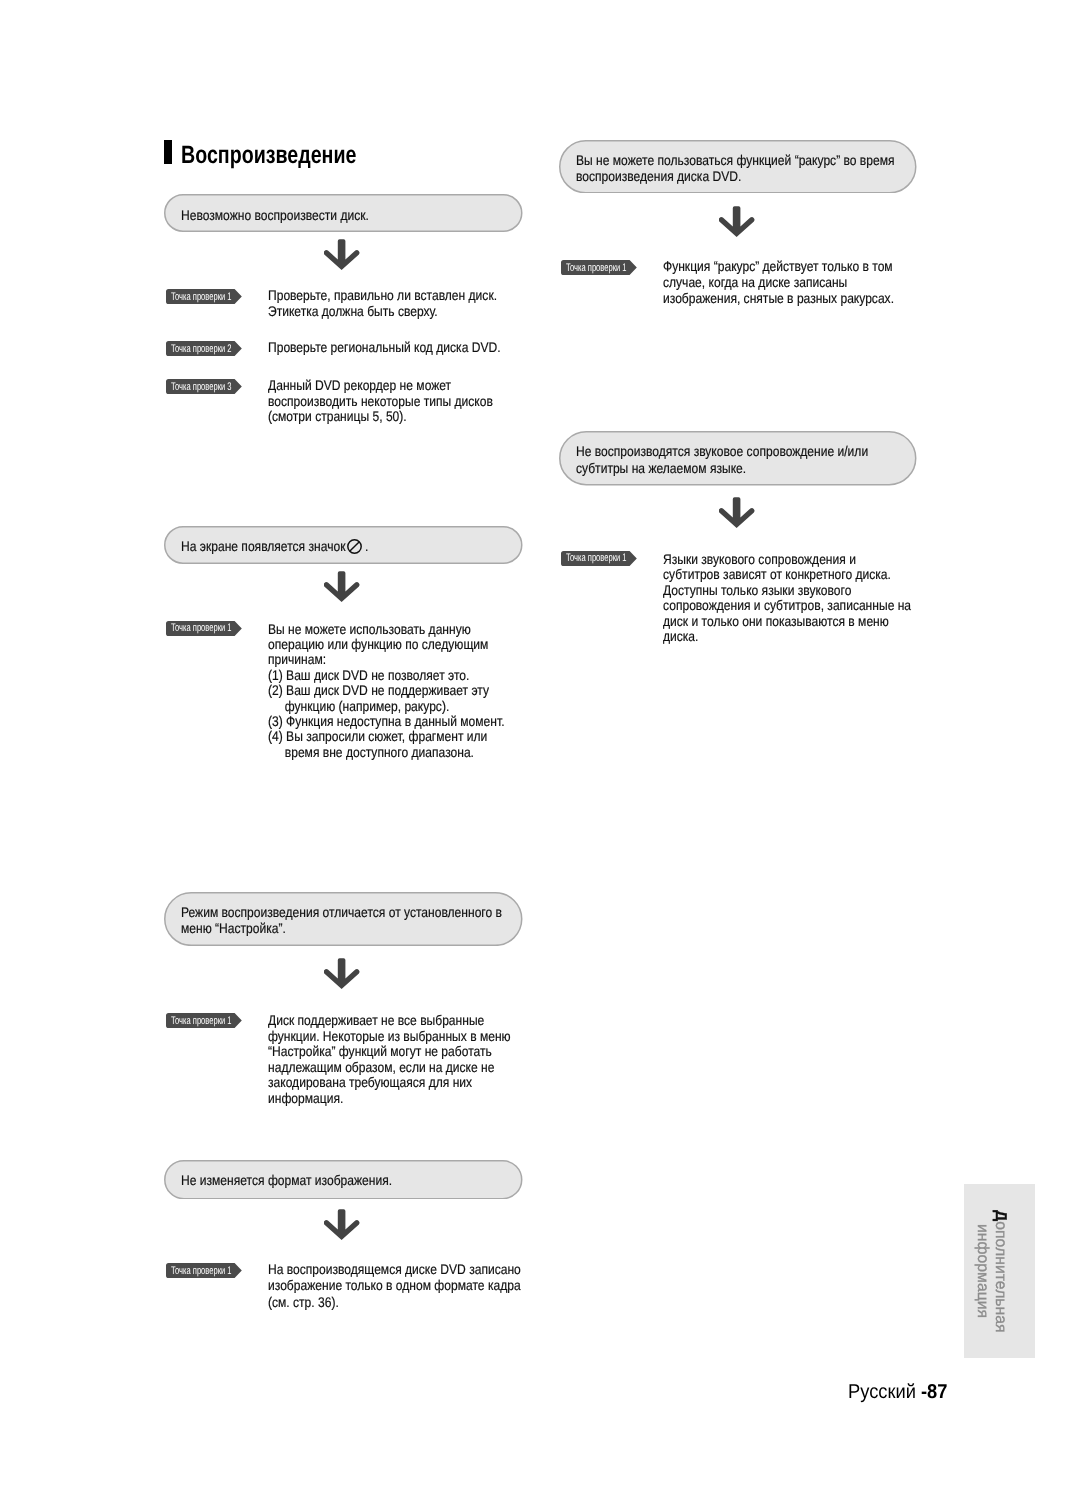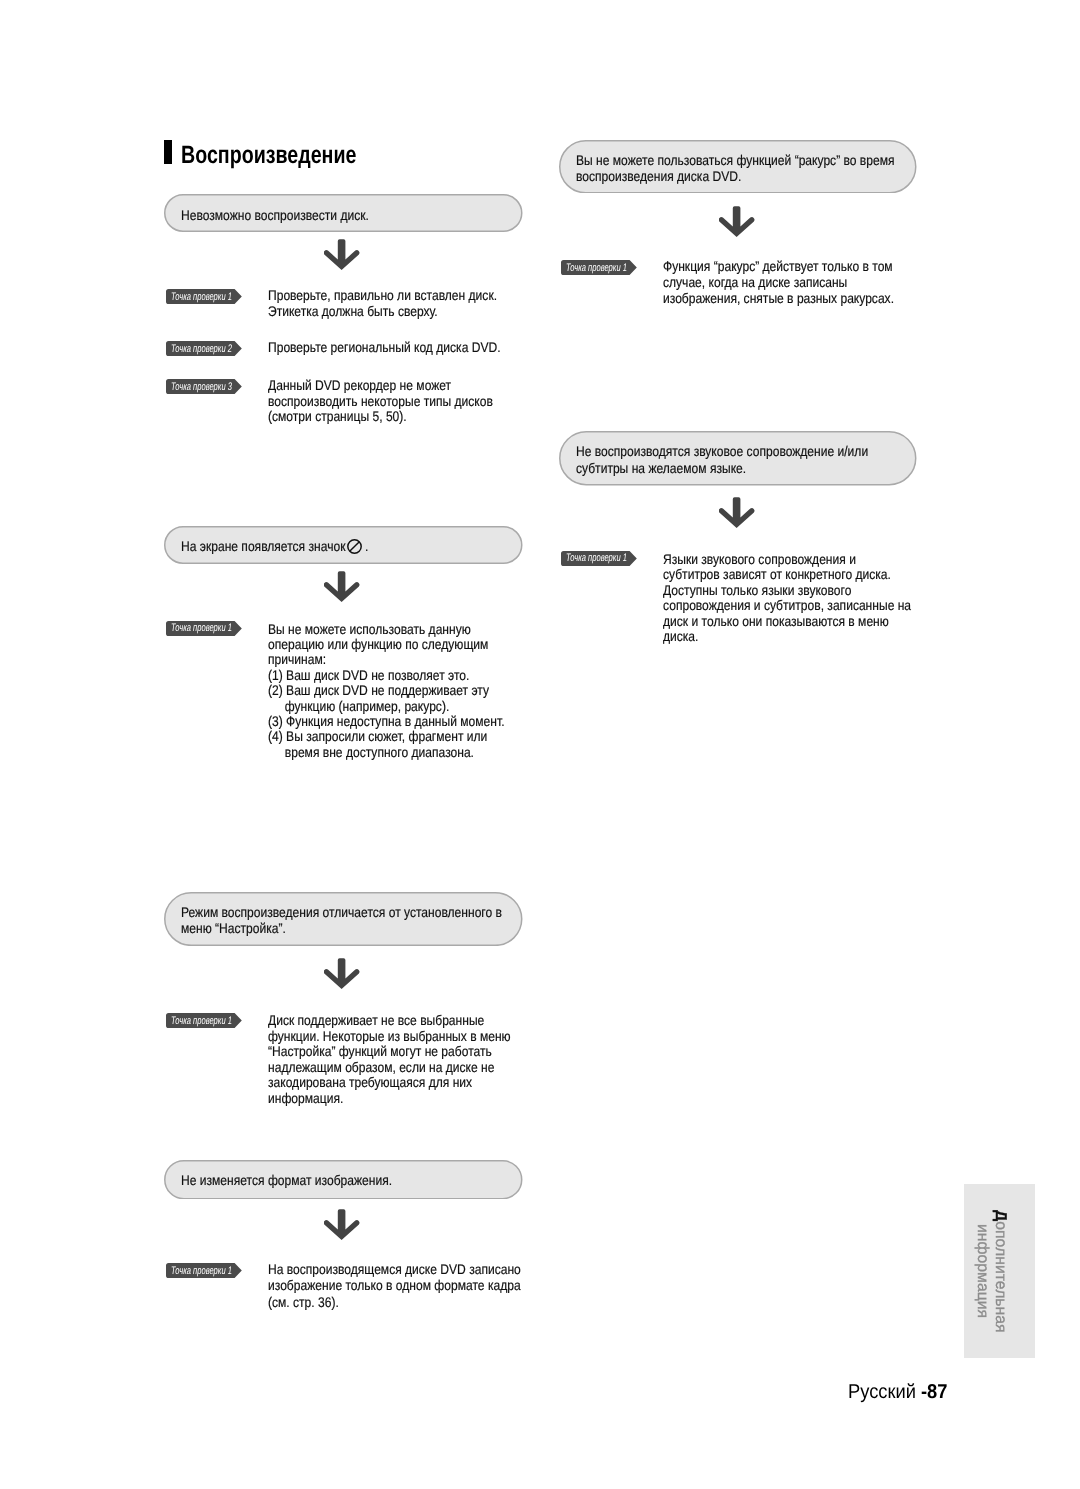--- a/index.html
+++ b/index.html
@@ -15,21 +15,21 @@
               transform:scaleX(0.785) translateZ(0);transform-origin:left top;}
 
   .qbox{position:absolute;line-height:0;}
   .qline{position:absolute;font-size:14px;line-height:14px;color:#101010;
          white-space:pre;transform:scaleX(0.862) translateZ(0);transform-origin:left top;
          -webkit-text-stroke:0.18px #101010;}
 
   .arrow{position:absolute;}
   .noentry{position:absolute;line-height:0;}
 
-  .badge{position:absolute;font-style:italic;}
+  .badge{position:absolute;}
   .blbl{position:absolute;font-size:11px;line-height:11px;color:#ffffff;
         white-space:pre;transform:scaleX(0.688) translateZ(0);transform-origin:left top;font-weight:normal;}
   .cline{position:absolute;font-size:14px;line-height:14px;color:#101010;
          white-space:pre;transform:scaleX(0.862) translateZ(0);transform-origin:left top;
          -webkit-text-stroke:0.18px #101010;}
 
   .pagenum{position:absolute;font-size:20px;color:#000;white-space:pre;
            transform:scaleX(0.915) translateZ(0);transform-origin:left top;line-height:20px;}
   .pagenum .bold{font-weight:bold;}
 

